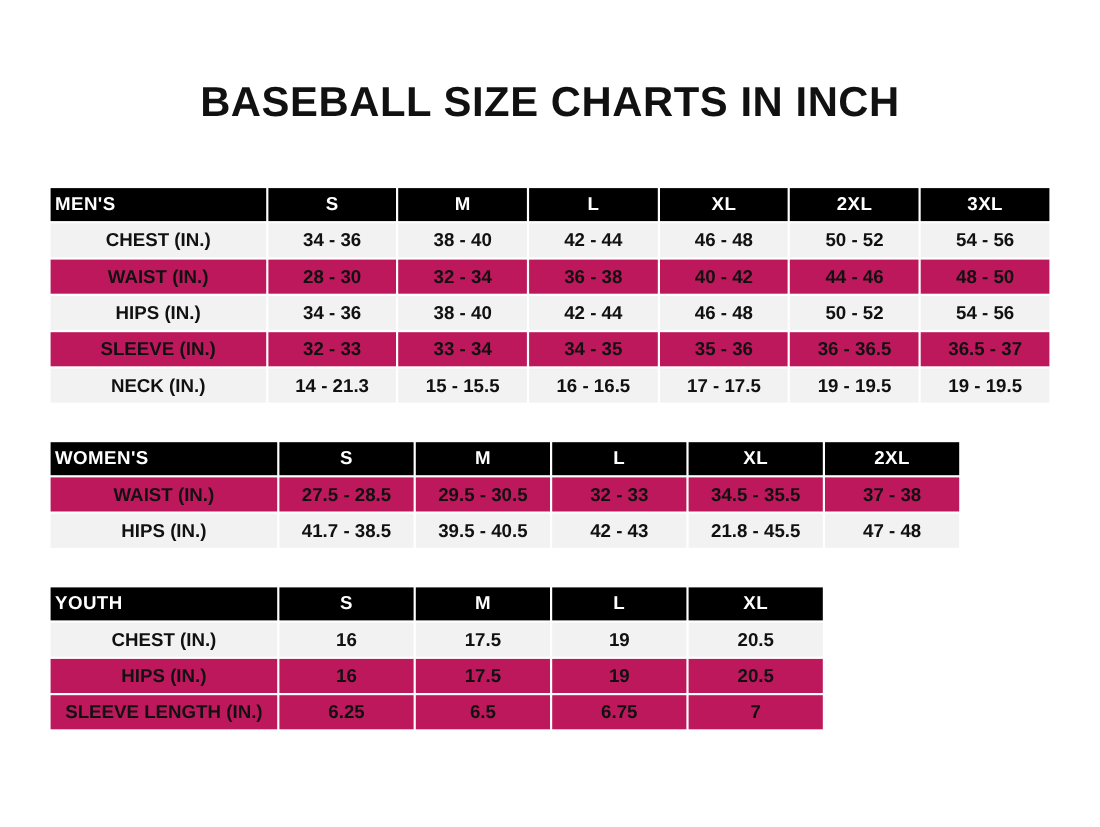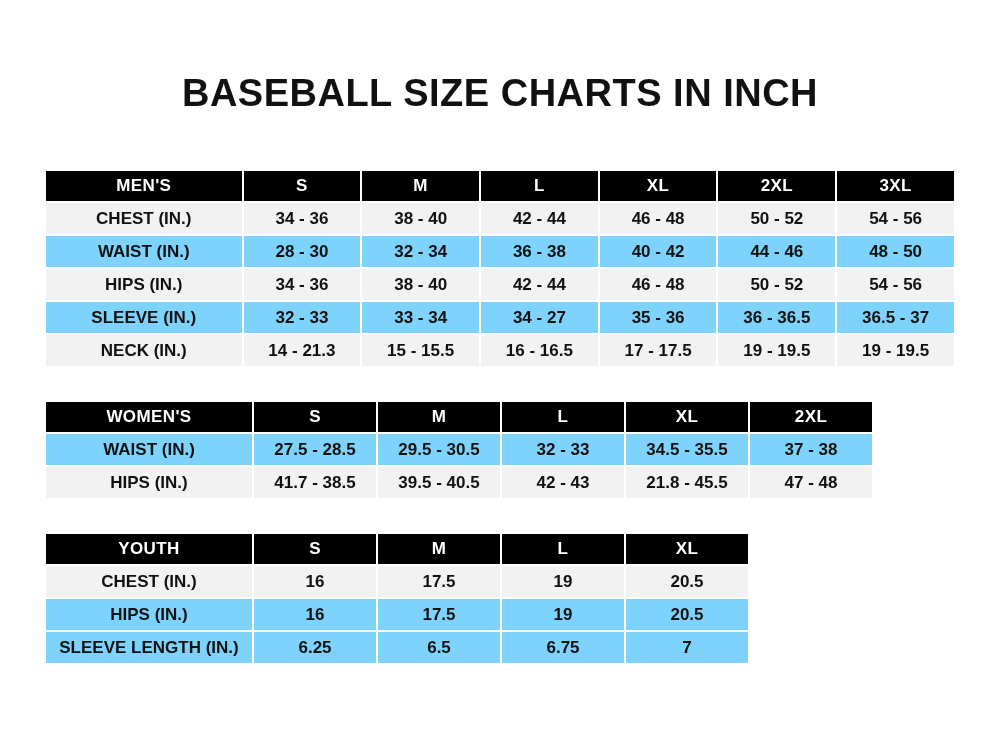--- a/index.html
+++ b/index.html
@@ -55,29 +55,29 @@
   }
 
   table.size-chart thead th {
     background: #000000;
     color: #ffffff;
     height: 30px;
     letter-spacing: 0.4px;
   }
 
   table.size-chart thead th.rowhead {
-    text-align: center;
+    text-align: left;
   }
 
   table.size-chart tbody td.rowhead {
     background: #f2f2f2;
   }
 
   table.size-chart tbody tr.alt td {
-    background: #7dd3fc;
+    background: #be185d;
   }
 
   
   .t-men col.c0 { width: 206px; }
   .t-men col.cx { width: 122px; }
 
   .t-women col.c0 { width: 206px; }
   .t-women col.cx { width: 122px; }
 
   .t-youth col.c0 { width: 206px; }
@@ -141,21 +141,21 @@
           <td>38 - 40</td>
           <td>42 - 44</td>
           <td>46 - 48</td>
           <td>50 - 52</td>
           <td>54 - 56</td>
         </tr>
         <tr class="alt">
           <td class="rowhead">SLEEVE (IN.)</td>
           <td>32 - 33</td>
           <td>33 - 34</td>
-          <td>34 - 27</td>
+          <td>34 - 35</td>
           <td>35 - 36</td>
           <td>36 - 36.5</td>
           <td>36.5 - 37</td>
         </tr>
         <tr>
           <td class="rowhead">NECK (IN.)</td>
           <td>14 - 21.3</td>
           <td>15 - 15.5</td>
           <td>16 - 16.5</td>
           <td>17 - 17.5</td>

